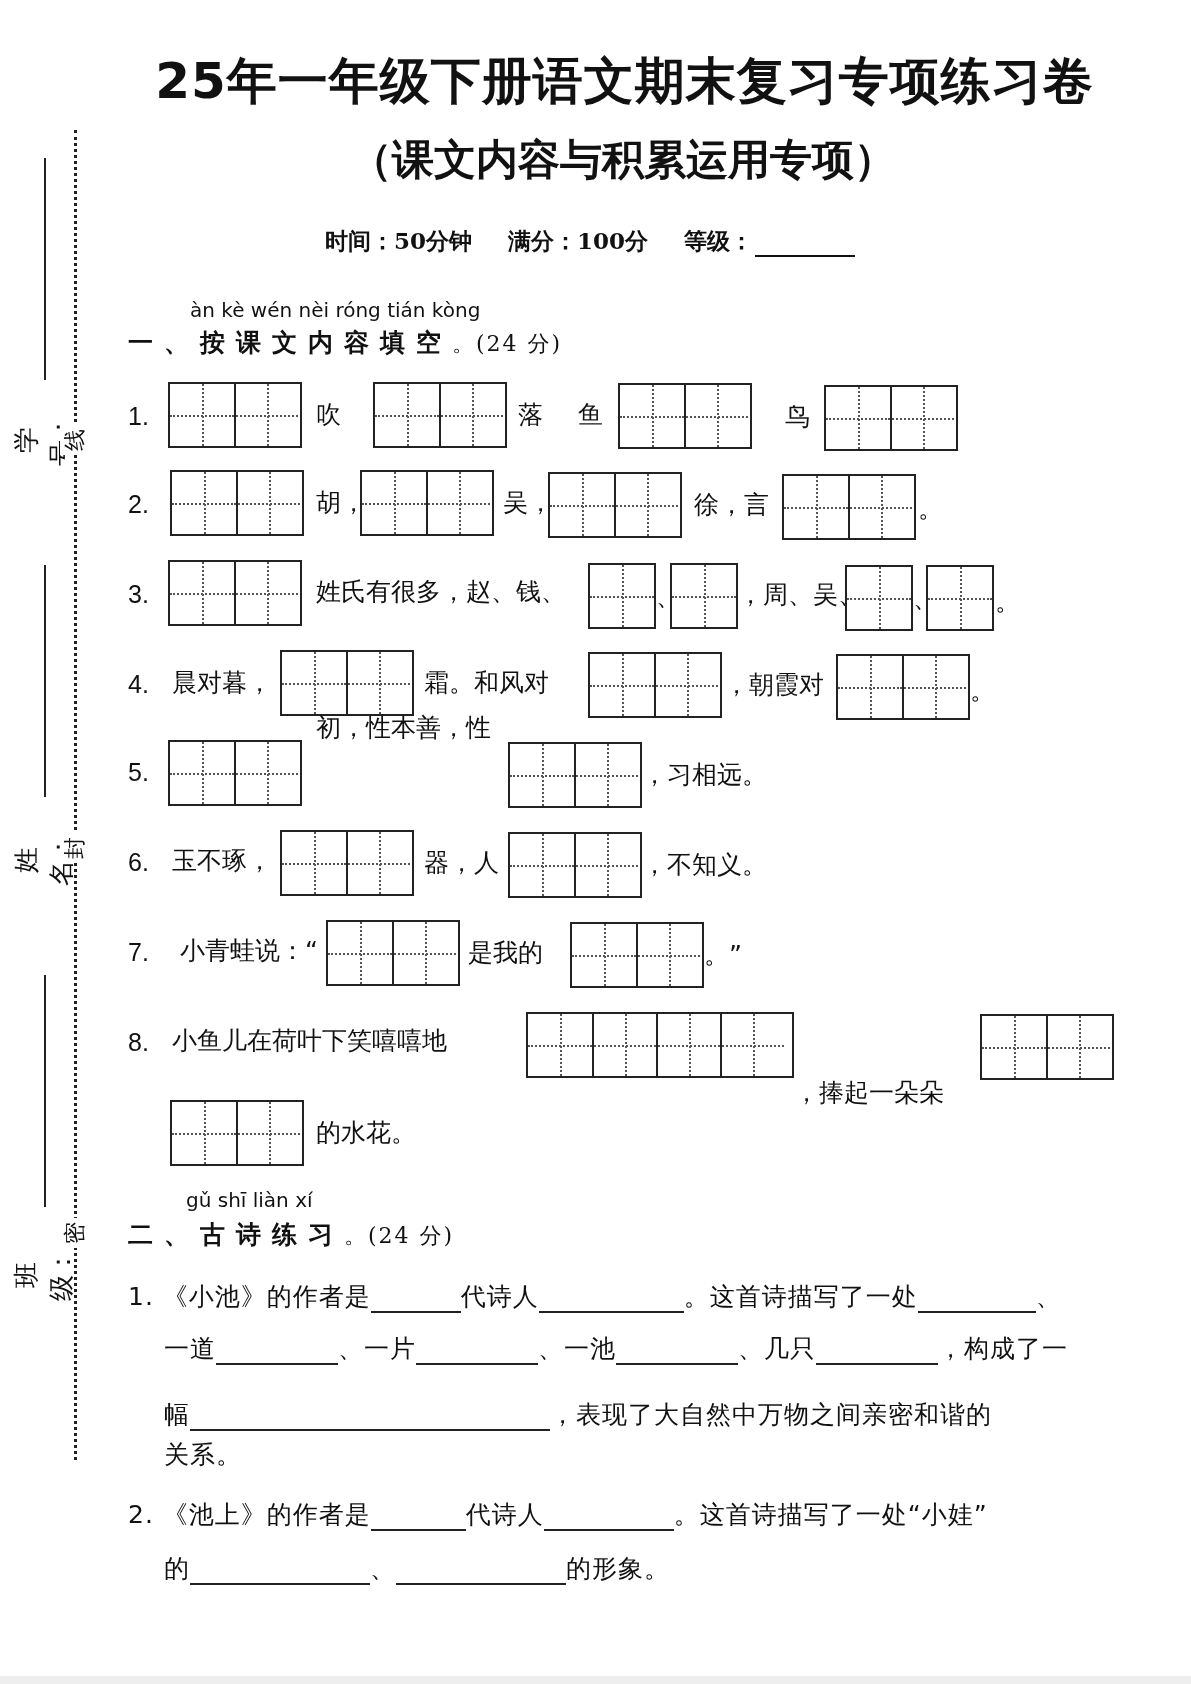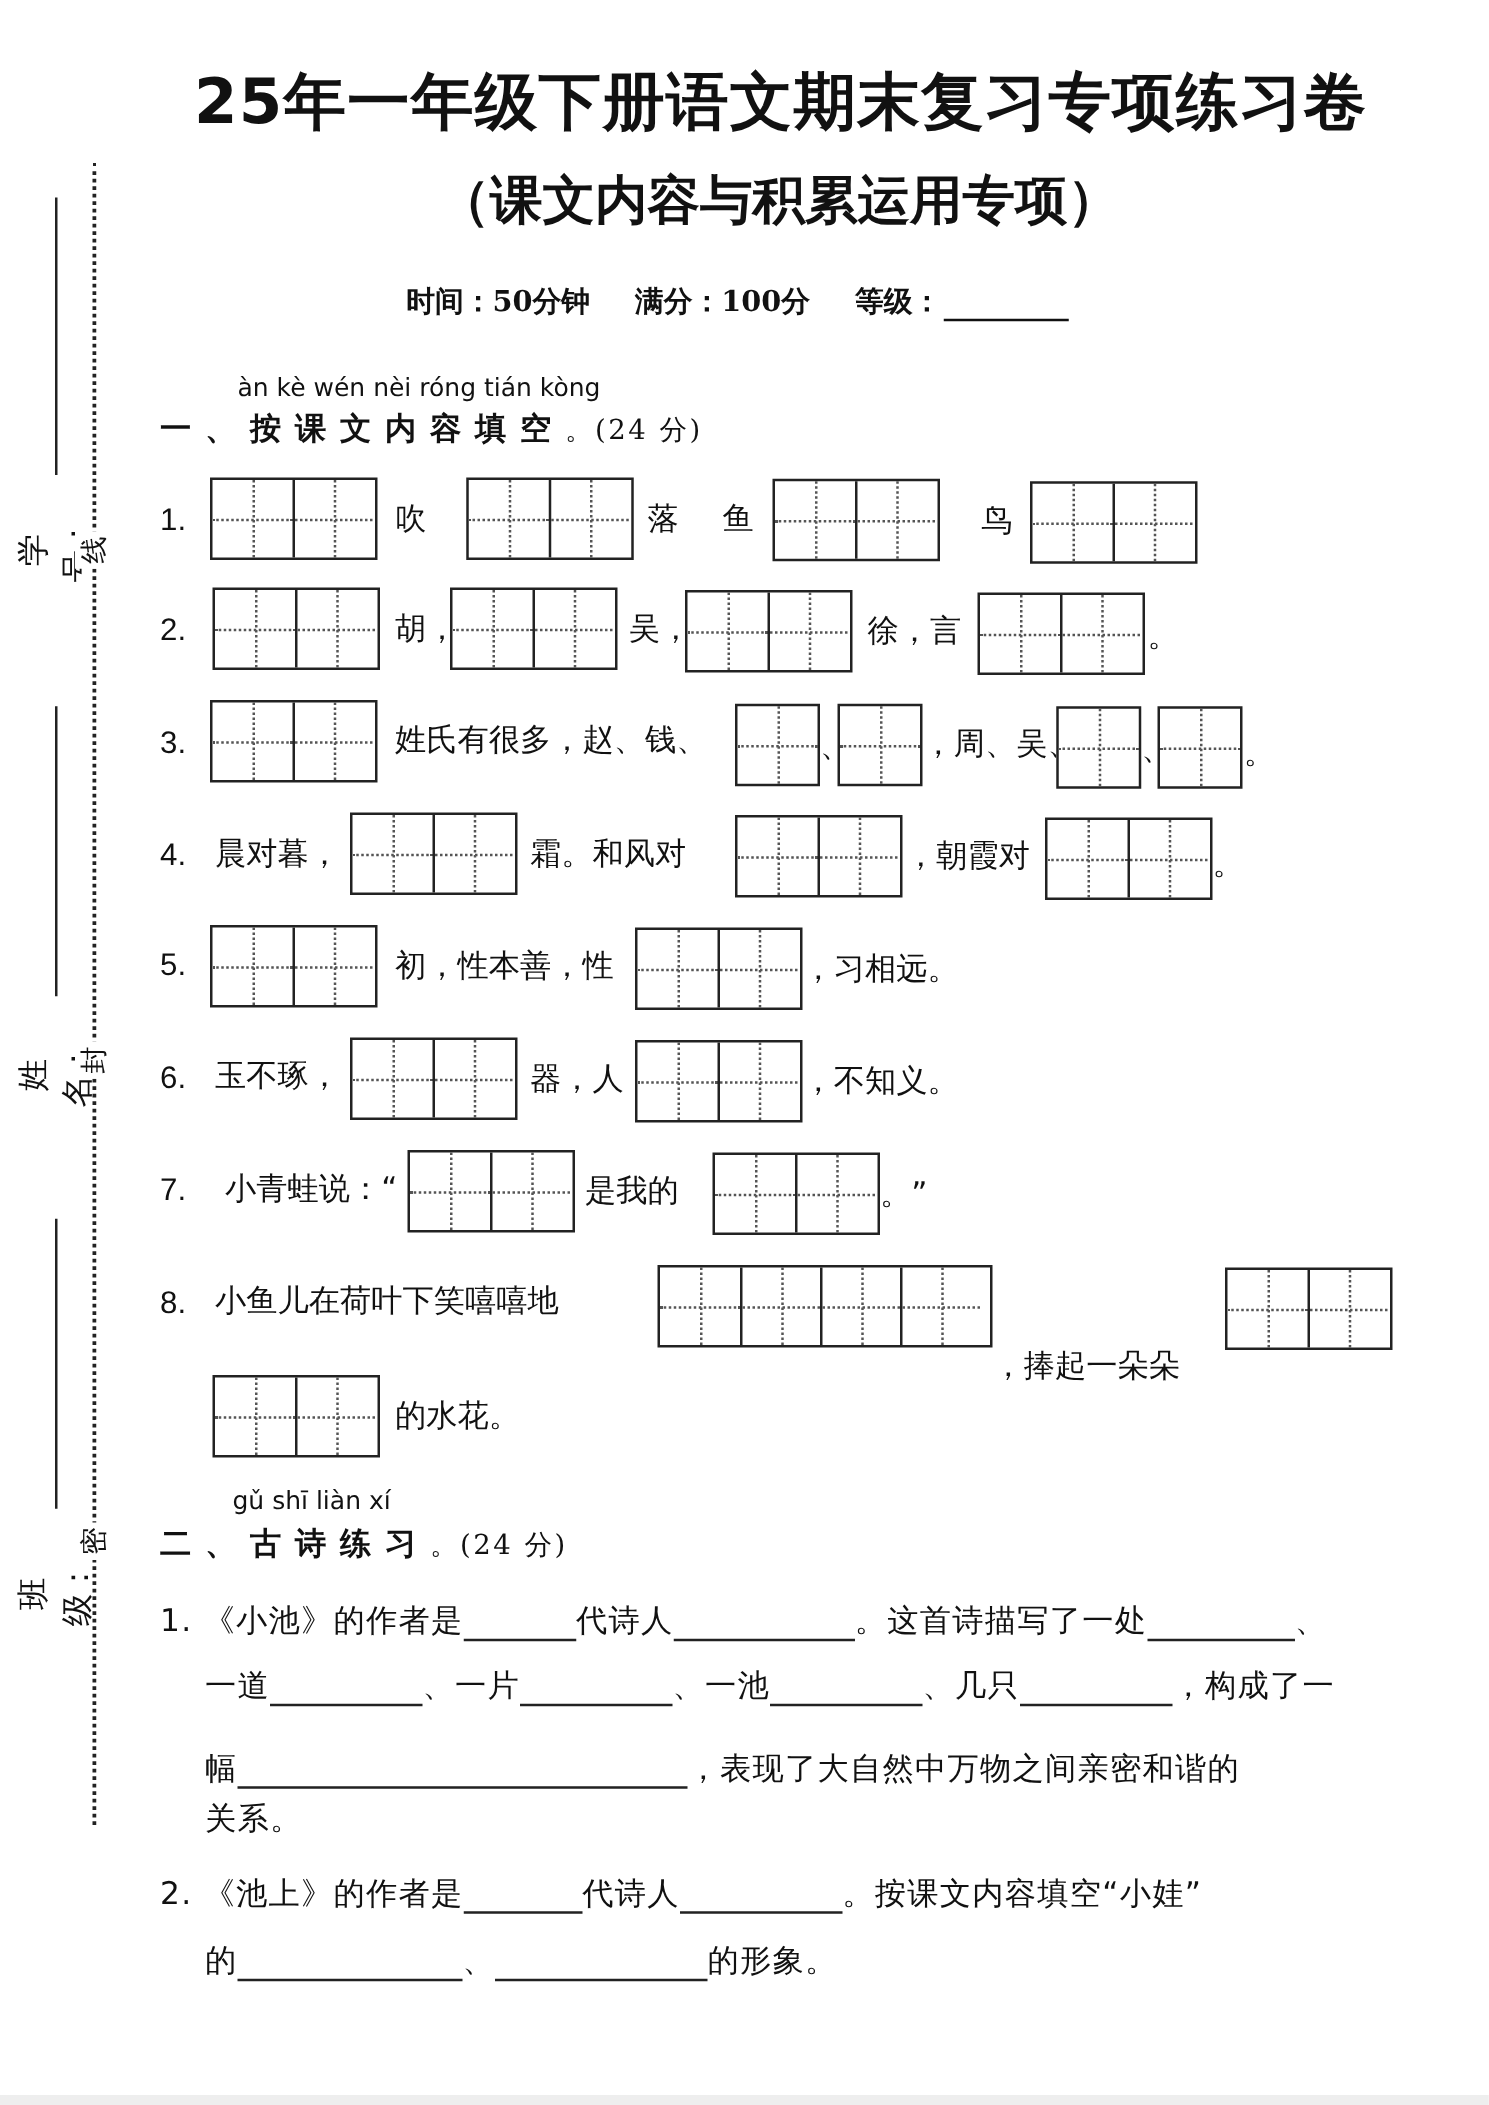--- a/index.html
+++ b/index.html
@@ -146,21 +146,21 @@
     <div class="cell"></div>
     <div class="cell"></div>
   </div>
 <div class="abs txt" style="left:970px;top:674px;">。</div>
 
 <div class="abs num" style="left:128px;top:758px;">5.</div>
 <div class="grid" style="left:168px;top:740px;width:134px;">
     <div class="cell"></div>
     <div class="cell"></div>
   </div>
-<div class="abs txt" style="left:316px;top:756px;">初，性本善，性</div>
+<div class="abs txt" style="left:316px;top:711px;">初，性本善，性</div>
 <div class="grid" style="left:508px;top:742px;width:134px;">
     <div class="cell"></div>
     <div class="cell"></div>
   </div>
 <div class="abs txt" style="left:642px;top:758px;">，习相远。</div>
 
 <div class="abs num" style="left:128px;top:848px;">6.</div>
 <div class="abs txt" style="left:172px;top:844px;">玉不琢，</div>
 <div class="grid" style="left:280px;top:830px;width:134px;">
     <div class="cell"></div>
@@ -217,19 +217,19 @@
 <div class="abs q2" style="left:164px;top:1332px;">
   <span>一道</span><span class="uline" style="width:122px"></span><span>、一片</span><span class="uline" style="width:122px"></span><span>、一池</span><span class="uline" style="width:122px"></span><span>、几只</span><span class="uline" style="width:122px"></span><span>，构成了一</span>
 </div>
 <div class="abs q2" style="left:164px;top:1386px;margin-top:12px;">
   <span>幅</span><span class="uline" style="width:360px"></span><span>，表现了大自然中万物之间亲密和谐的</span>
 </div>
 <div class="abs q2" style="left:164px;top:1438px;">关系。</div>
 
 <div class="abs q2" style="left:128px;top:1498px;">
   <span>2.</span>
-  <span>《池上》的作者是</span><span class="uline" style="width:95px"></span><span>代诗人</span><span class="uline" style="width:130px"></span><span>。按课文内容填空“小娃”</span>
+  <span>《池上》的作者是</span><span class="uline" style="width:95px"></span><span>代诗人</span><span class="uline" style="width:130px"></span><span>。这首诗描写了一处“小娃”</span>
 </div>
 <div class="abs q2" style="left:164px;top:1552px;">
   <span>的</span><span class="uline" style="width:180px"></span><span>、</span><span class="uline" style="width:170px"></span><span>的形象。</span>
 </div>
 
 <div class="bottom-bar"></div>
 
 </body></html>

